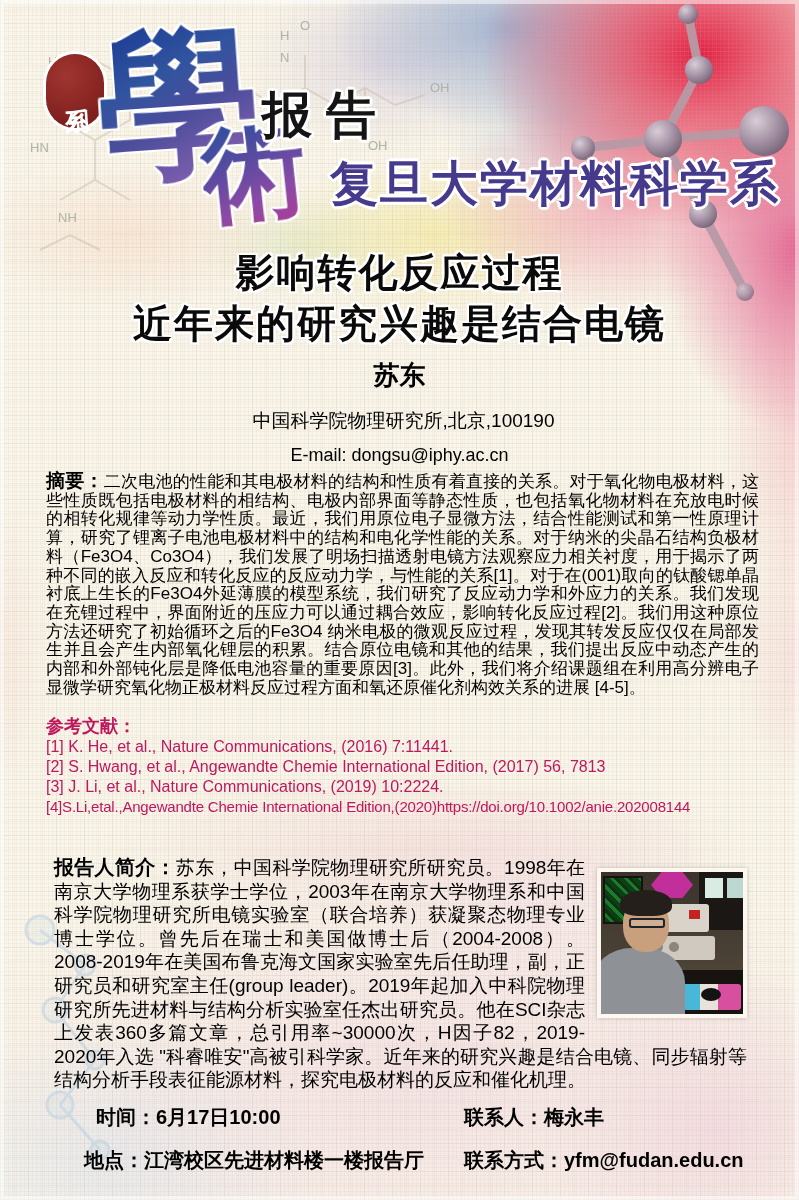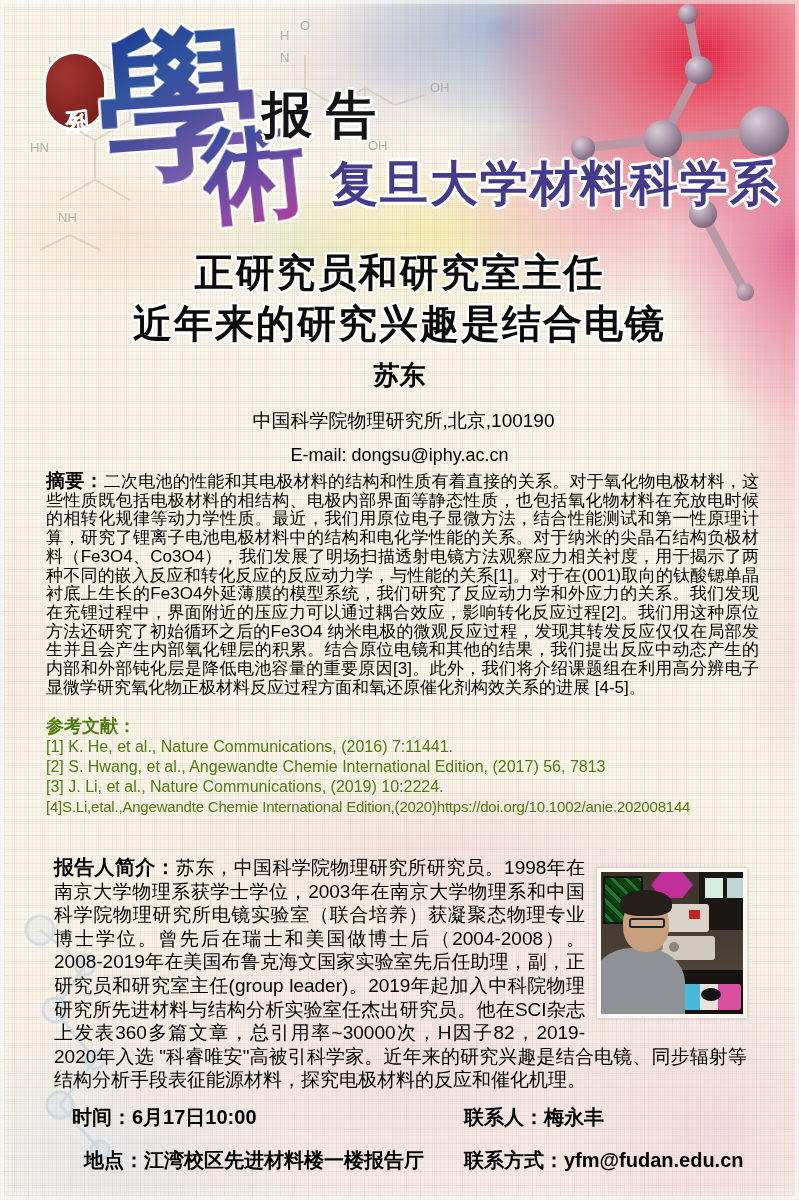--- a/index.html
+++ b/index.html
@@ -82,21 +82,21 @@
         font-size:26px; font-weight:bold; color:#000; }
   .affil{ position:absolute; left:4px; top:408px; width:100%; text-align:center;
         font-size:19px; color:#000; }
   .email{ position:absolute; left:0; top:445px; width:100%; text-align:center;
         font-size:18px; color:#000; }
 
   
   .abstract{ position:absolute; left:46px; right:40px; top:472px;
         font-size:17px; line-height:18.7px; text-align:justify; color:#000; }
   .abstract b{ font-size:19px; }
-  .refs{ position:absolute; left:46px; right:34px; top:716px; color:#4d7c0f; }
+  .refs{ position:absolute; left:46px; right:34px; top:716px; color:#be185d; }
   .refs .rlabel{ font-size:18px; font-weight:bold; line-height:21px; }
   .refs .ref{ font-size:16px; line-height:20px; white-space:nowrap; }
   .refs .condensed{ font-size:15px; letter-spacing:-.2px; }
 
   
   .bio{ position:absolute; left:54px; right:52px; top:856px;
         font-size:19px; line-height:23.6px; text-align:justify; color:#000; }
   .bio b{ font-size:20px; }
   .photo{ float:right; width:150px; height:150px; margin:12px 0 6px 12px;
         border:4px solid #fcf8f0; position:relative; overflow:hidden;
@@ -120,21 +120,21 @@
   .p-mouse{ left:100px; top:116px; width:20px; height:13px; background:#141414; border-radius:50%; }
   .p-body{ left:-8px; top:76px; width:92px; height:78px; background:#8e9196;
         border-radius:42% 44% 0 0; }
   .p-head{ left:22px; top:26px; width:46px; height:54px; background:#c9a07e; border-radius:46%; }
   .p-hair{ left:19px; top:18px; width:52px; height:26px; background:#241f1b; border-radius:50% 50% 35% 35%; }
   .p-glasses{ left:28px; top:46px; width:36px; height:10px; border:2px solid #1c242c;
         border-radius:3px; background:rgba(255,255,255,.15); }
 
   
   .frow{ position:absolute; font-size:20px; font-weight:bold; color:#000; white-space:nowrap; }
-  .f-time{ left:72px; top:1104px; } .f-venue{ left:84px; top:1147px; }
+  .f-time{ left:96px; top:1104px; } .f-venue{ left:84px; top:1147px; }
   .f-contact{ left:464px; top:1104px; } .f-method{ left:464px; top:1147px; }
 
   .wm-label{ font-size:13px; fill:#aeb3a8; font-family:"Liberation Sans",sans-serif; }
 </style>
 </head>
 <body>
 
 <div class="poster">
   <div class="wash"></div>
   <div class="texture"></div>
@@ -184,21 +184,21 @@
 
   <div class="badge">
     <span>系列</span>
   </div>
   <div class="cal cal-xue">學</div>
   <div class="cal cal-shu">術</div>
   <div class="baogao">报告</div>
   <div class="dept">复旦大学材料科学系</div>
 
   <div class="title">
-    <div>正研究员和研究室主任</div>
+    <div>影响转化反应过程</div>
     <div>近年来的研究兴趣是结合电镜</div>
   </div>
   <div class="speaker">苏东</div>
   <div class="affil">中国科学院物理研究所,北京,100190</div>
   <div class="email">E-mail: dongsu@iphy.ac.cn</div>
 
   <div class="abstract"><b>摘要：</b><span>二次电池的性能和其电极材料的结构和性质有着直接的关系。对于氧化物电极材料，这些性质既包括电极材料的相结构、电极内部界面等静态性质，也包括氧化物材料在充放电时候的相转化规律等动力学性质。最近，我们用原位电子显微方法，结合性能测试和第一性原理计算，研究了锂离子电池电极材料中的结构和电化学性能的关系。对于纳米的尖晶石结构负极材料（Fe3O4、Co3O4），我们发展了明场扫描透射电镜方法观察应力相关衬度，用于揭示了两种不同的嵌入反应和转化反应的反应动力学，与性能的关系[1]。对于在(001)取向的钛酸锶单晶衬底上生长的Fe3O4外延薄膜的模型系统，我们研究了反应动力学和外应力的关系。我们发现在充锂过程中，界面附近的压应力可以通过耦合效应，影响转化反应过程[2]。我们用这种原位方法还研究了初始循环之后的Fe3O4 纳米电极的微观反应过程，发现其转发反应仅仅在局部发生并且会产生内部氧化锂层的积累。结合原位电镜和其他的结果，我们提出反应中动态产生的内部和外部钝化层是降低电池容量的重要原因[3]。此外，我们将介绍课题组在利用高分辨电子显微学研究氧化物正极材料反应过程方面和氧还原催化剂构效关系的进展 [4-5]。</span></div>
 
   <div class="refs">
     <div class="rlabel">参考文献：</div>

